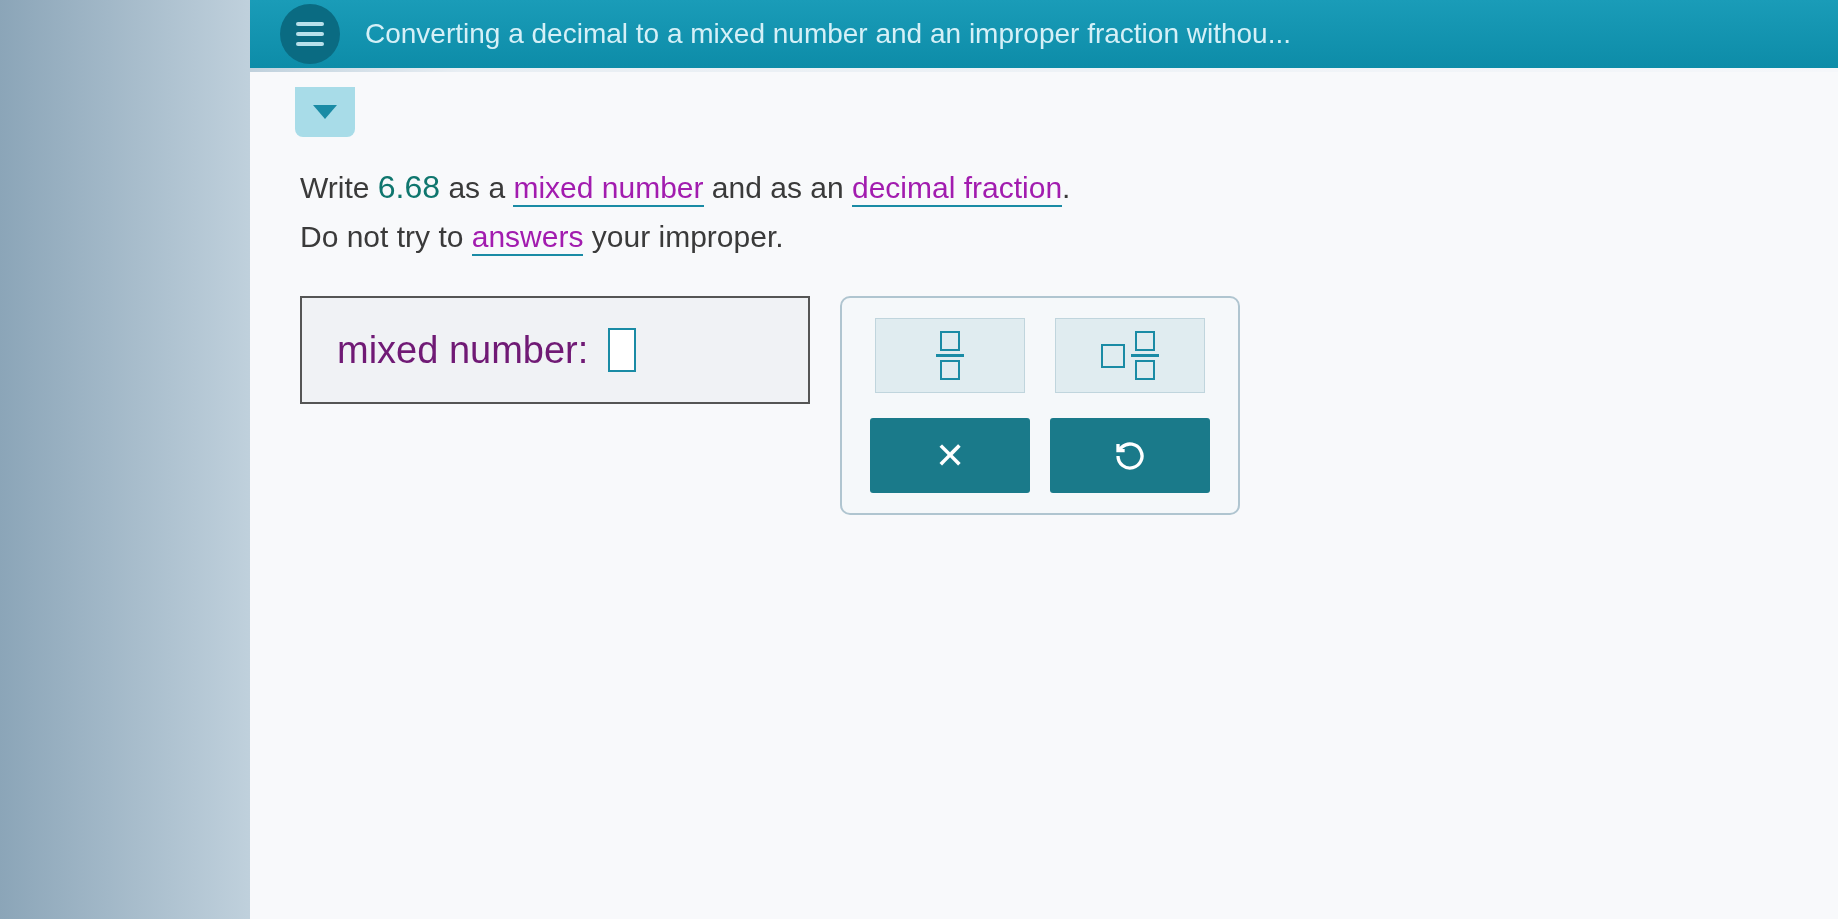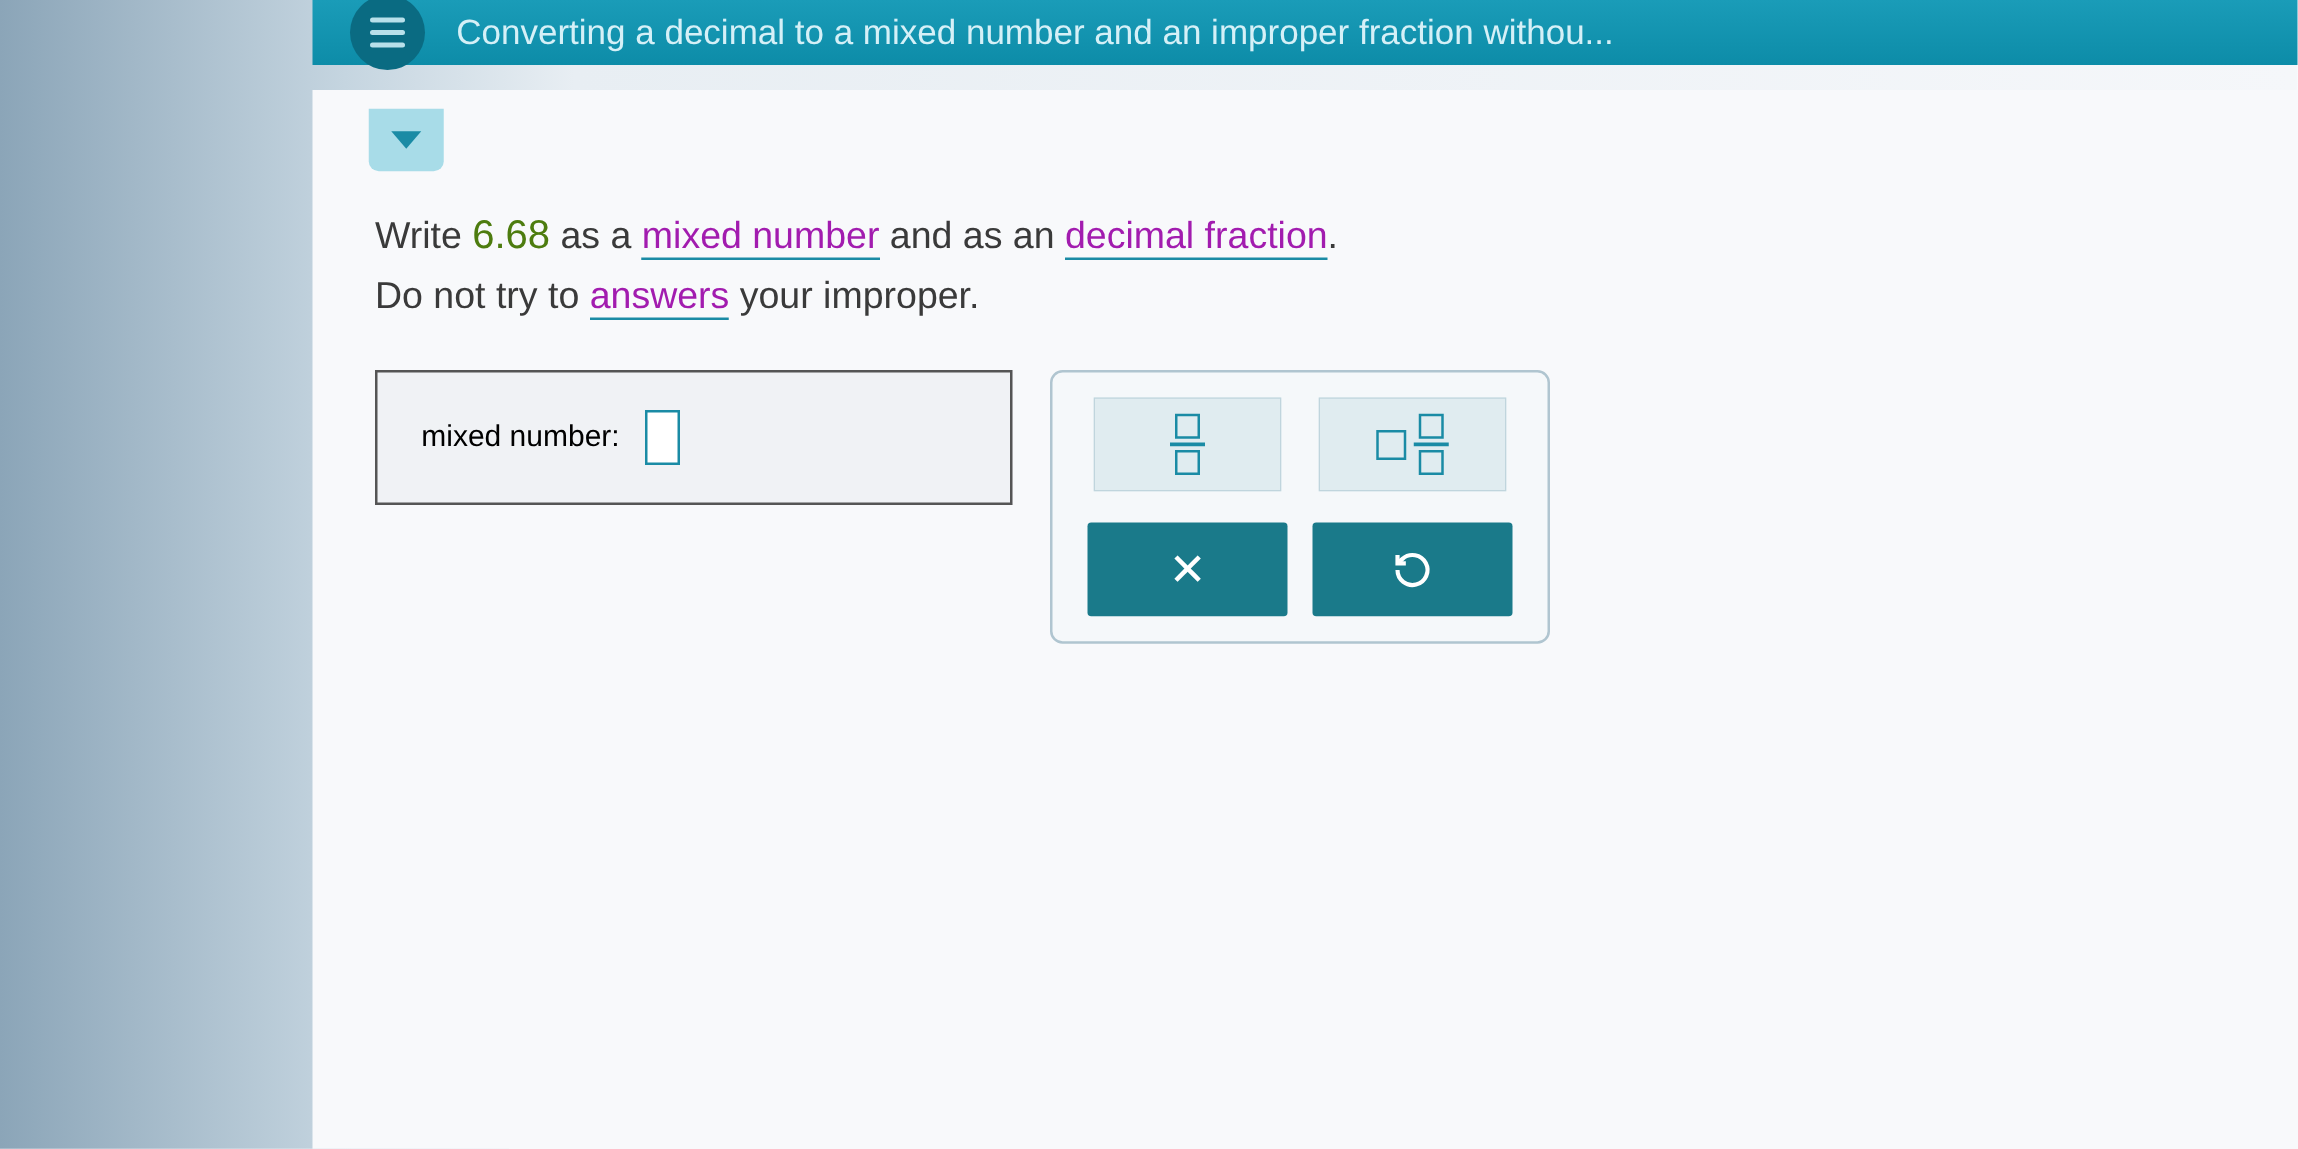--- a/index.html
+++ b/index.html
@@ -12,21 +12,21 @@
       background: linear-gradient(to right, #8ba5b8 0%, #c5d5e0 15%, #e8eef3 25%, #f5f7fa 100%);
       width: 1838px;
       height: 919px;
       overflow: hidden;
     }
     .header-bar {
       position: absolute;
       top: 0;
       left: 250px;
       right: 0;
-      height: 52px;
+      height: 68px;
       background: linear-gradient(to bottom, #1a9cb8, #0d8ca8);
       display: flex;
       align-items: center;
       padding-left: 30px;
     }
     .menu-icon {
       width: 60px;
       height: 60px;
       background: #0a6b82;
       border-radius: 50%;
@@ -80,21 +80,21 @@
       border-top: 14px solid #1a8ba5;
     }
     .question-text {
       font-size: 30px;
       color: #3a3a3a;
       line-height: 1.6;
       margin-bottom: 35px;
     }
     .question-text .number {
       font-size: 32px;
-      color: #4d7c0f;
+      color: #0f766e;
     }
     .term-link {
       color: #a21caf;
       border-bottom: 2px solid #1a8ba5;
       padding-bottom: 1px;
     }
     .answer-section {
       display: flex;
       gap: 30px;
       align-items: flex-start;
@@ -107,22 +107,22 @@
     }
     .answer-row {
       display: flex;
       align-items: center;
       margin-bottom: 35px;
     }
     .answer-row:last-child {
       margin-bottom: 0;
     }
     .answer-label {
-      font-size: 24px;
-      color: #000000;
+      font-size: 38px;
+      color: #701a75;
       margin-right: 20px;
     }
     .input-placeholder {
       width: 28px;
       height: 44px;
       border: 2px solid #1a8ba5;
       background: #fff;
       display: inline-block;
     }
     .tool-panel {

